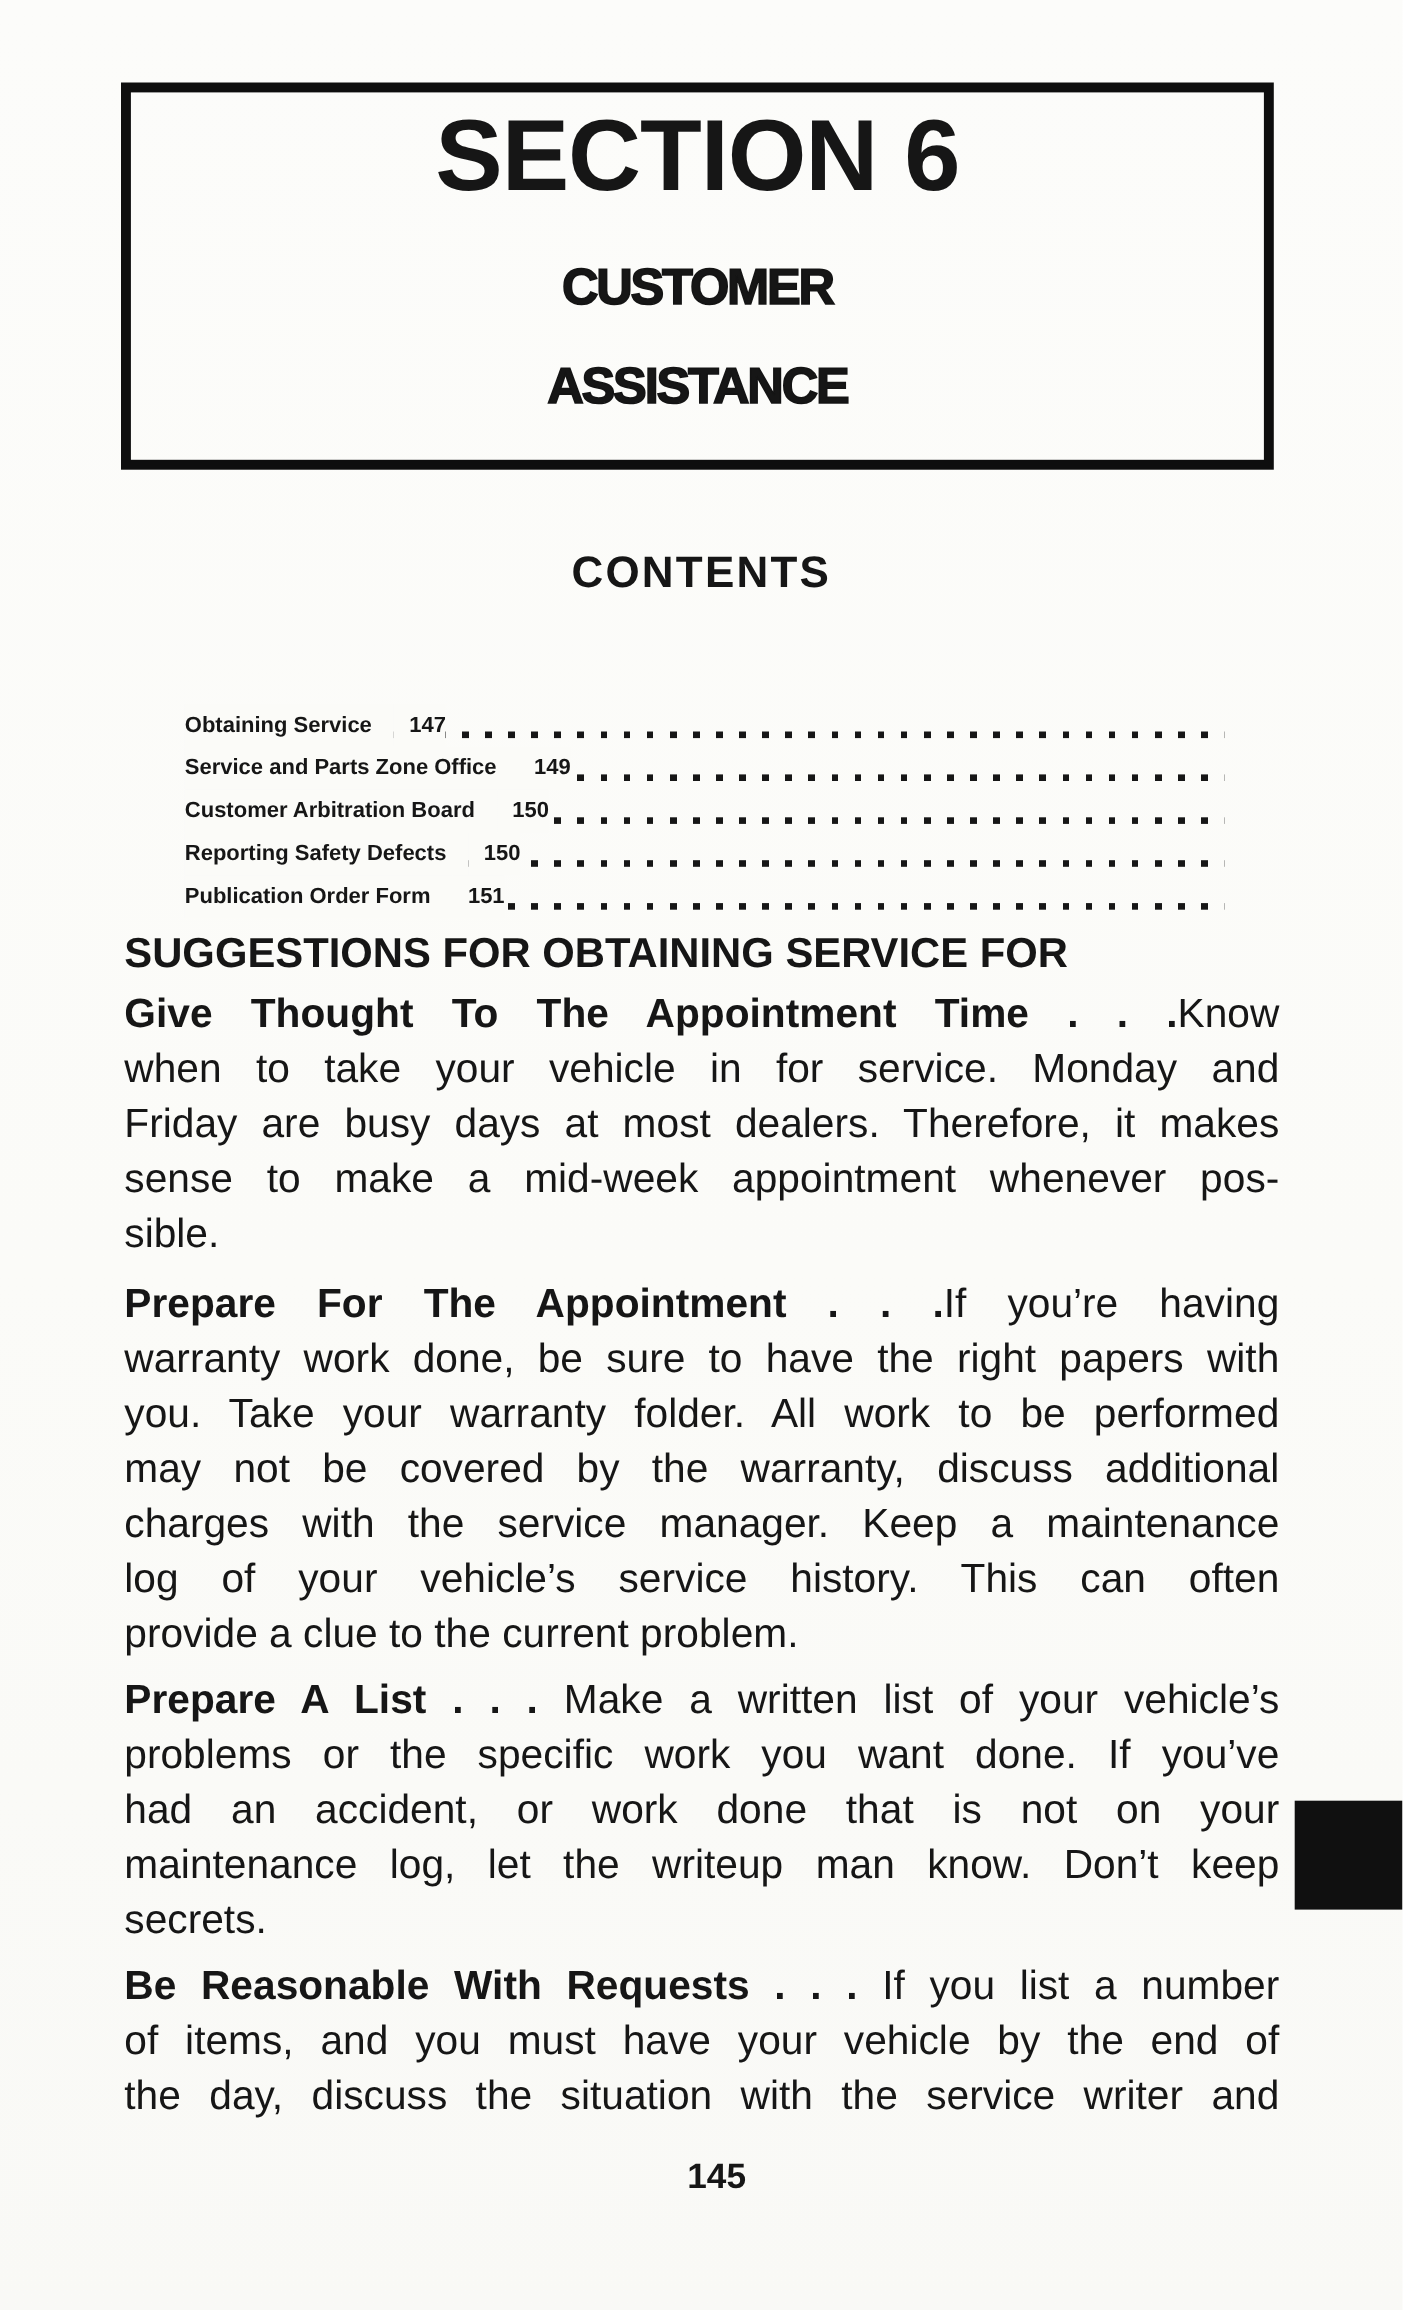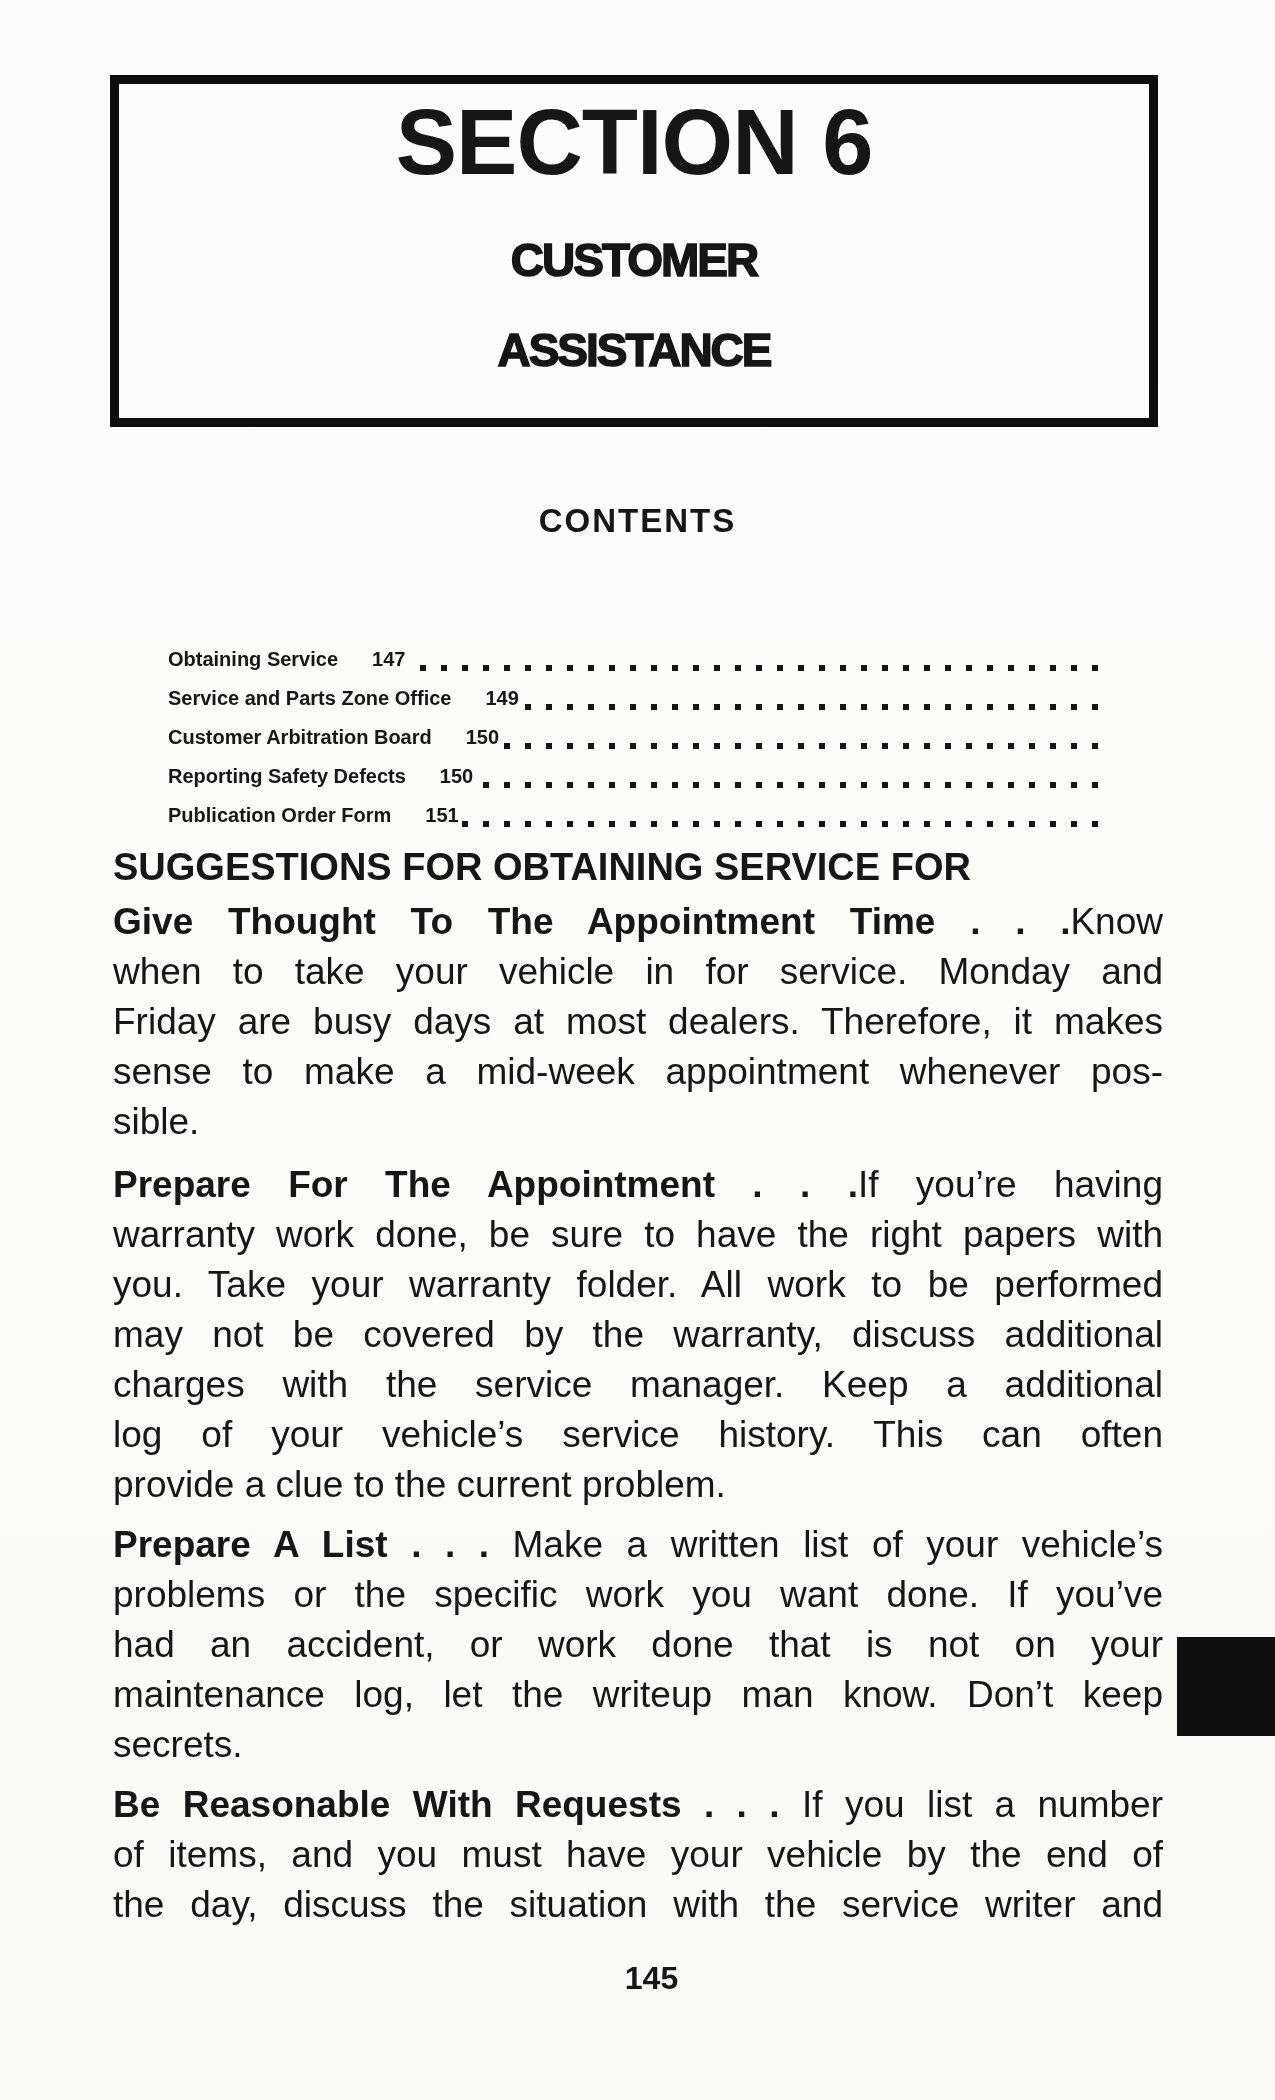--- a/index.html
+++ b/index.html
@@ -33,21 +33,21 @@
     font-size:46px;line-height:90px;font-weight:700;
     letter-spacing:-2px;
     -webkit-text-stroke:1.5px #141414;
   }
   .title-sub.first{margin-top:27px;}
 
   
   .contents-heading{
     margin-top:70px;
     text-align:center;
-    font-size:33px;line-height:48px;font-weight:700;letter-spacing:2px;
+    font-size:40px;line-height:48px;font-weight:700;letter-spacing:2px;
   }
   .toc{
     margin:95px 162px 0 168px; 
   }
   .toc-row{
     display:flex;justify-content:flex-start;align-items:baseline;
     font-size:20px;line-height:39px;font-weight:700;
     background-image:repeating-linear-gradient(90deg,var(--ink) 0 6px,transparent 6px 21px);
     background-size:945px 6px;
     background-repeat:no-repeat;
@@ -134,21 +134,21 @@
       <div class="line">Friday are busy days at most dealers. Therefore, it makes</div>
       <div class="line">sense to make a mid-week appointment whenever pos-</div>
       <div class="line last">sible.</div>
     </div>
 
     <div class="para p2">
       <div class="line"><b>Prepare For The Appointment . . .</b><span>If you’re having</span></div>
       <div class="line">warranty work done, be sure to have the right papers with</div>
       <div class="line">you. Take your warranty folder. All work to be performed</div>
       <div class="line">may not be covered by the warranty, discuss additional</div>
-      <div class="line">charges with the service manager. Keep a additional</div>
+      <div class="line">charges with the service manager. Keep a maintenance</div>
       <div class="line">log of your vehicle’s service history. This can often</div>
       <div class="line last">provide a clue to the current problem.</div>
     </div>
 
     <div class="para p3">
       <div class="line"><b>Prepare A List . . . </b><span>Make a written list of your vehicle’s</span></div>
       <div class="line">problems or the specific work you want done. If you’ve</div>
       <div class="line">had an accident, or work done that is not on your</div>
       <div class="line">maintenance log, let the writeup man know. Don’t keep</div>
       <div class="line last">secrets.</div>

